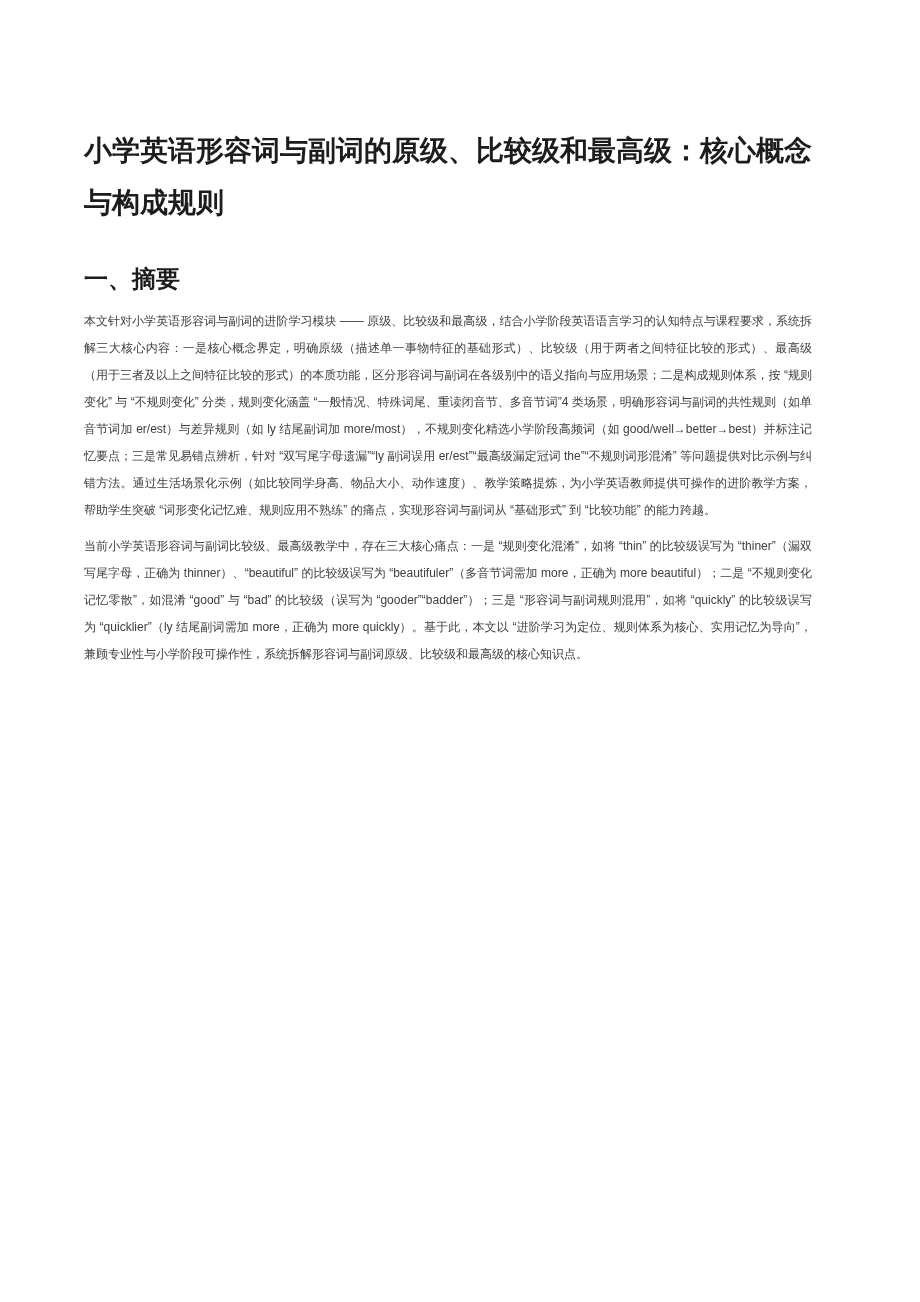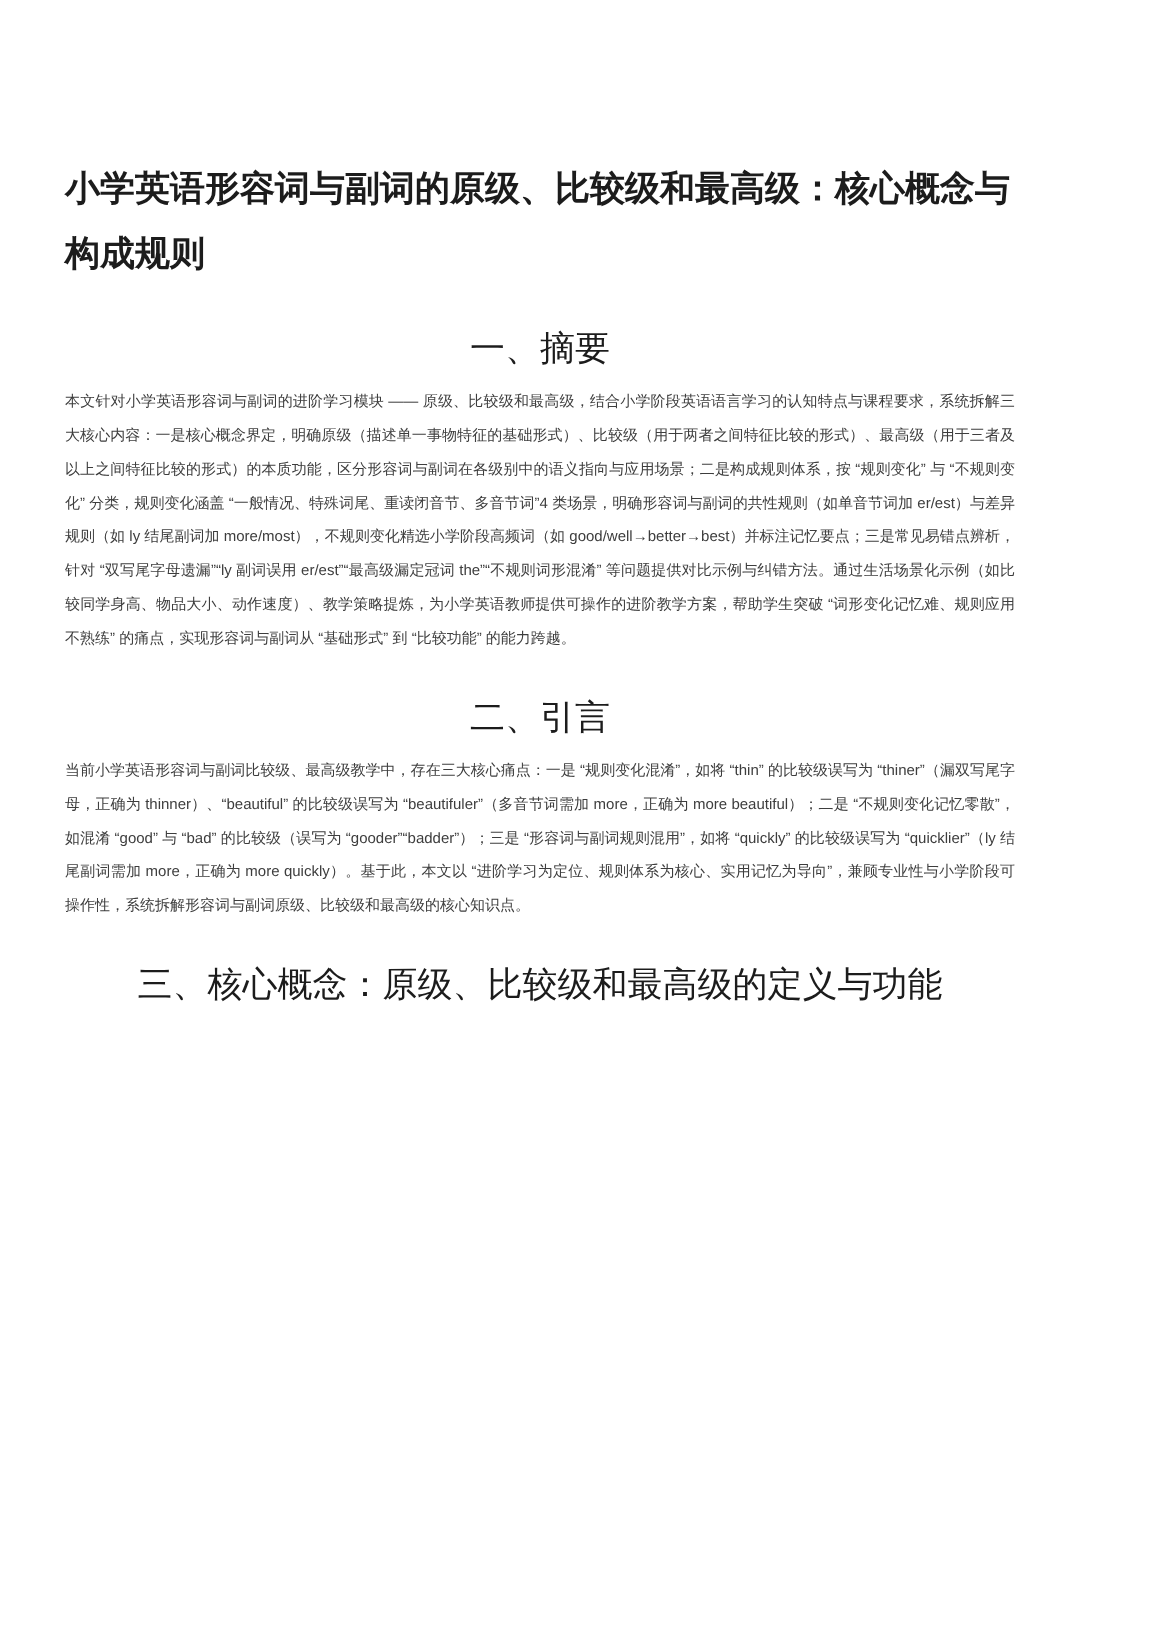--- a/index.html
+++ b/index.html
@@ -10,38 +10,38 @@
     width: 920px;
     height: 1302px;
     background: #ffffff;
     overflow: hidden;
     font-family: "Liberation Sans", "DejaVu Sans", sans-serif;
   }
   .page {
     box-sizing: border-box;
     width: 920px;
     min-height: 1302px;
-    padding: 125px 108px 40px 52px;
+    padding: 125px 108px 40px 84px;
     background: #ffffff;
   }
   .doc-title {
     font-size: 28px;
     line-height: 52px;
     font-weight: 700;
     color: #1c1c1c;
     margin: 0;
     text-align: left;
   }
   .sec-heading {
-    font-size: 28px;
+    font-size: 24px;
     line-height: 33px;
-    font-weight: 400;
+    font-weight: 700;
     color: #1c1c1c;
     margin: 33px 0 13px 0;
-    text-align: center;
+    text-align: left;
   }
   .para {
     font-size: 12px;
     line-height: 27px;
     color: #3d3d3d;
     margin: 0 0 9px 0;
     text-align: justify;
     text-justify: inter-ideograph;
     word-break: normal;
     overflow-wrap: break-word;
@@ -54,21 +54,17 @@
 <div class="page">
 
   <h1 class="doc-title">小学英语形容词与副词的原级、比较级和最高级：核心概念与构成规则</h1>
 
   <section>
     <h2 class="sec-heading">一、摘要</h2>
     <p class="para">本文针对小学英语形容词与副词的进阶学习模块 —— 原级、比较级和最高级，结合小学阶段英语语言学习的认知特点与课程要求，系统拆解三大核心内容：一是核心概念界定，明确原级（描述单一事物特征的基础形式）、比较级（用于两者之间特征比较的形式）、最高级（用于三者及以上之间特征比较的形式）的本质功能，区分形容词与副词在各级别中的语义指向与应用场景；二是构成规则体系，按 “规则变化” 与 “不规则变化” 分类，规则变化涵盖 “一般情况、特殊词尾、重读闭音节、多音节词”4 类场景，明确形容词与副词的共性规则（如单音节词加 er/est）与差异规则（如 ly 结尾副词加 more/most），不规则变化精选小学阶段高频词（如 good/well→better→best）并标注记忆要点；三是常见易错点辨析，针对 “双写尾字母遗漏”“ly 副词误用 er/est”“最高级漏定冠词 the”“不规则词形混淆” 等问题提供对比示例与纠错方法。通过生活场景化示例（如比较同学身高、物品大小、动作速度）、教学策略提炼，为小学英语教师提供可操作的进阶教学方案，帮助学生突破 “词形变化记忆难、规则应用不熟练” 的痛点，实现形容词与副词从 “基础形式” 到 “比较功能” 的能力跨越。</p>
   </section>
 
   <section>
-    <h2 class="sec-heading">二、引言</h2>
     <p class="para">当前小学英语形容词与副词比较级、最高级教学中，存在三大核心痛点：一是 “规则变化混淆”，如将 “thin” 的比较级误写为 “thiner”（漏双写尾字母，正确为 thinner）、“beautiful” 的比较级误写为 “beautifuler”（多音节词需加 more，正确为 more beautiful）；二是 “不规则变化记忆零散”，如混淆 “good” 与 “bad” 的比较级（误写为 “gooder”“badder”）；三是 “形容词与副词规则混用”，如将 “quickly” 的比较级误写为 “quicklier”（ly 结尾副词需加 more，正确为 more quickly）。基于此，本文以 “进阶学习为定位、规则体系为核心、实用记忆为导向”，兼顾专业性与小学阶段可操作性，系统拆解形容词与副词原级、比较级和最高级的核心知识点。</p>
   </section>
 
-  <section>
-    <h2 class="sec-heading">三、核心概念：原级、比较级和最高级的定义与功能</h2>
-  </section>
 
 </div>
 
 </body></html>

